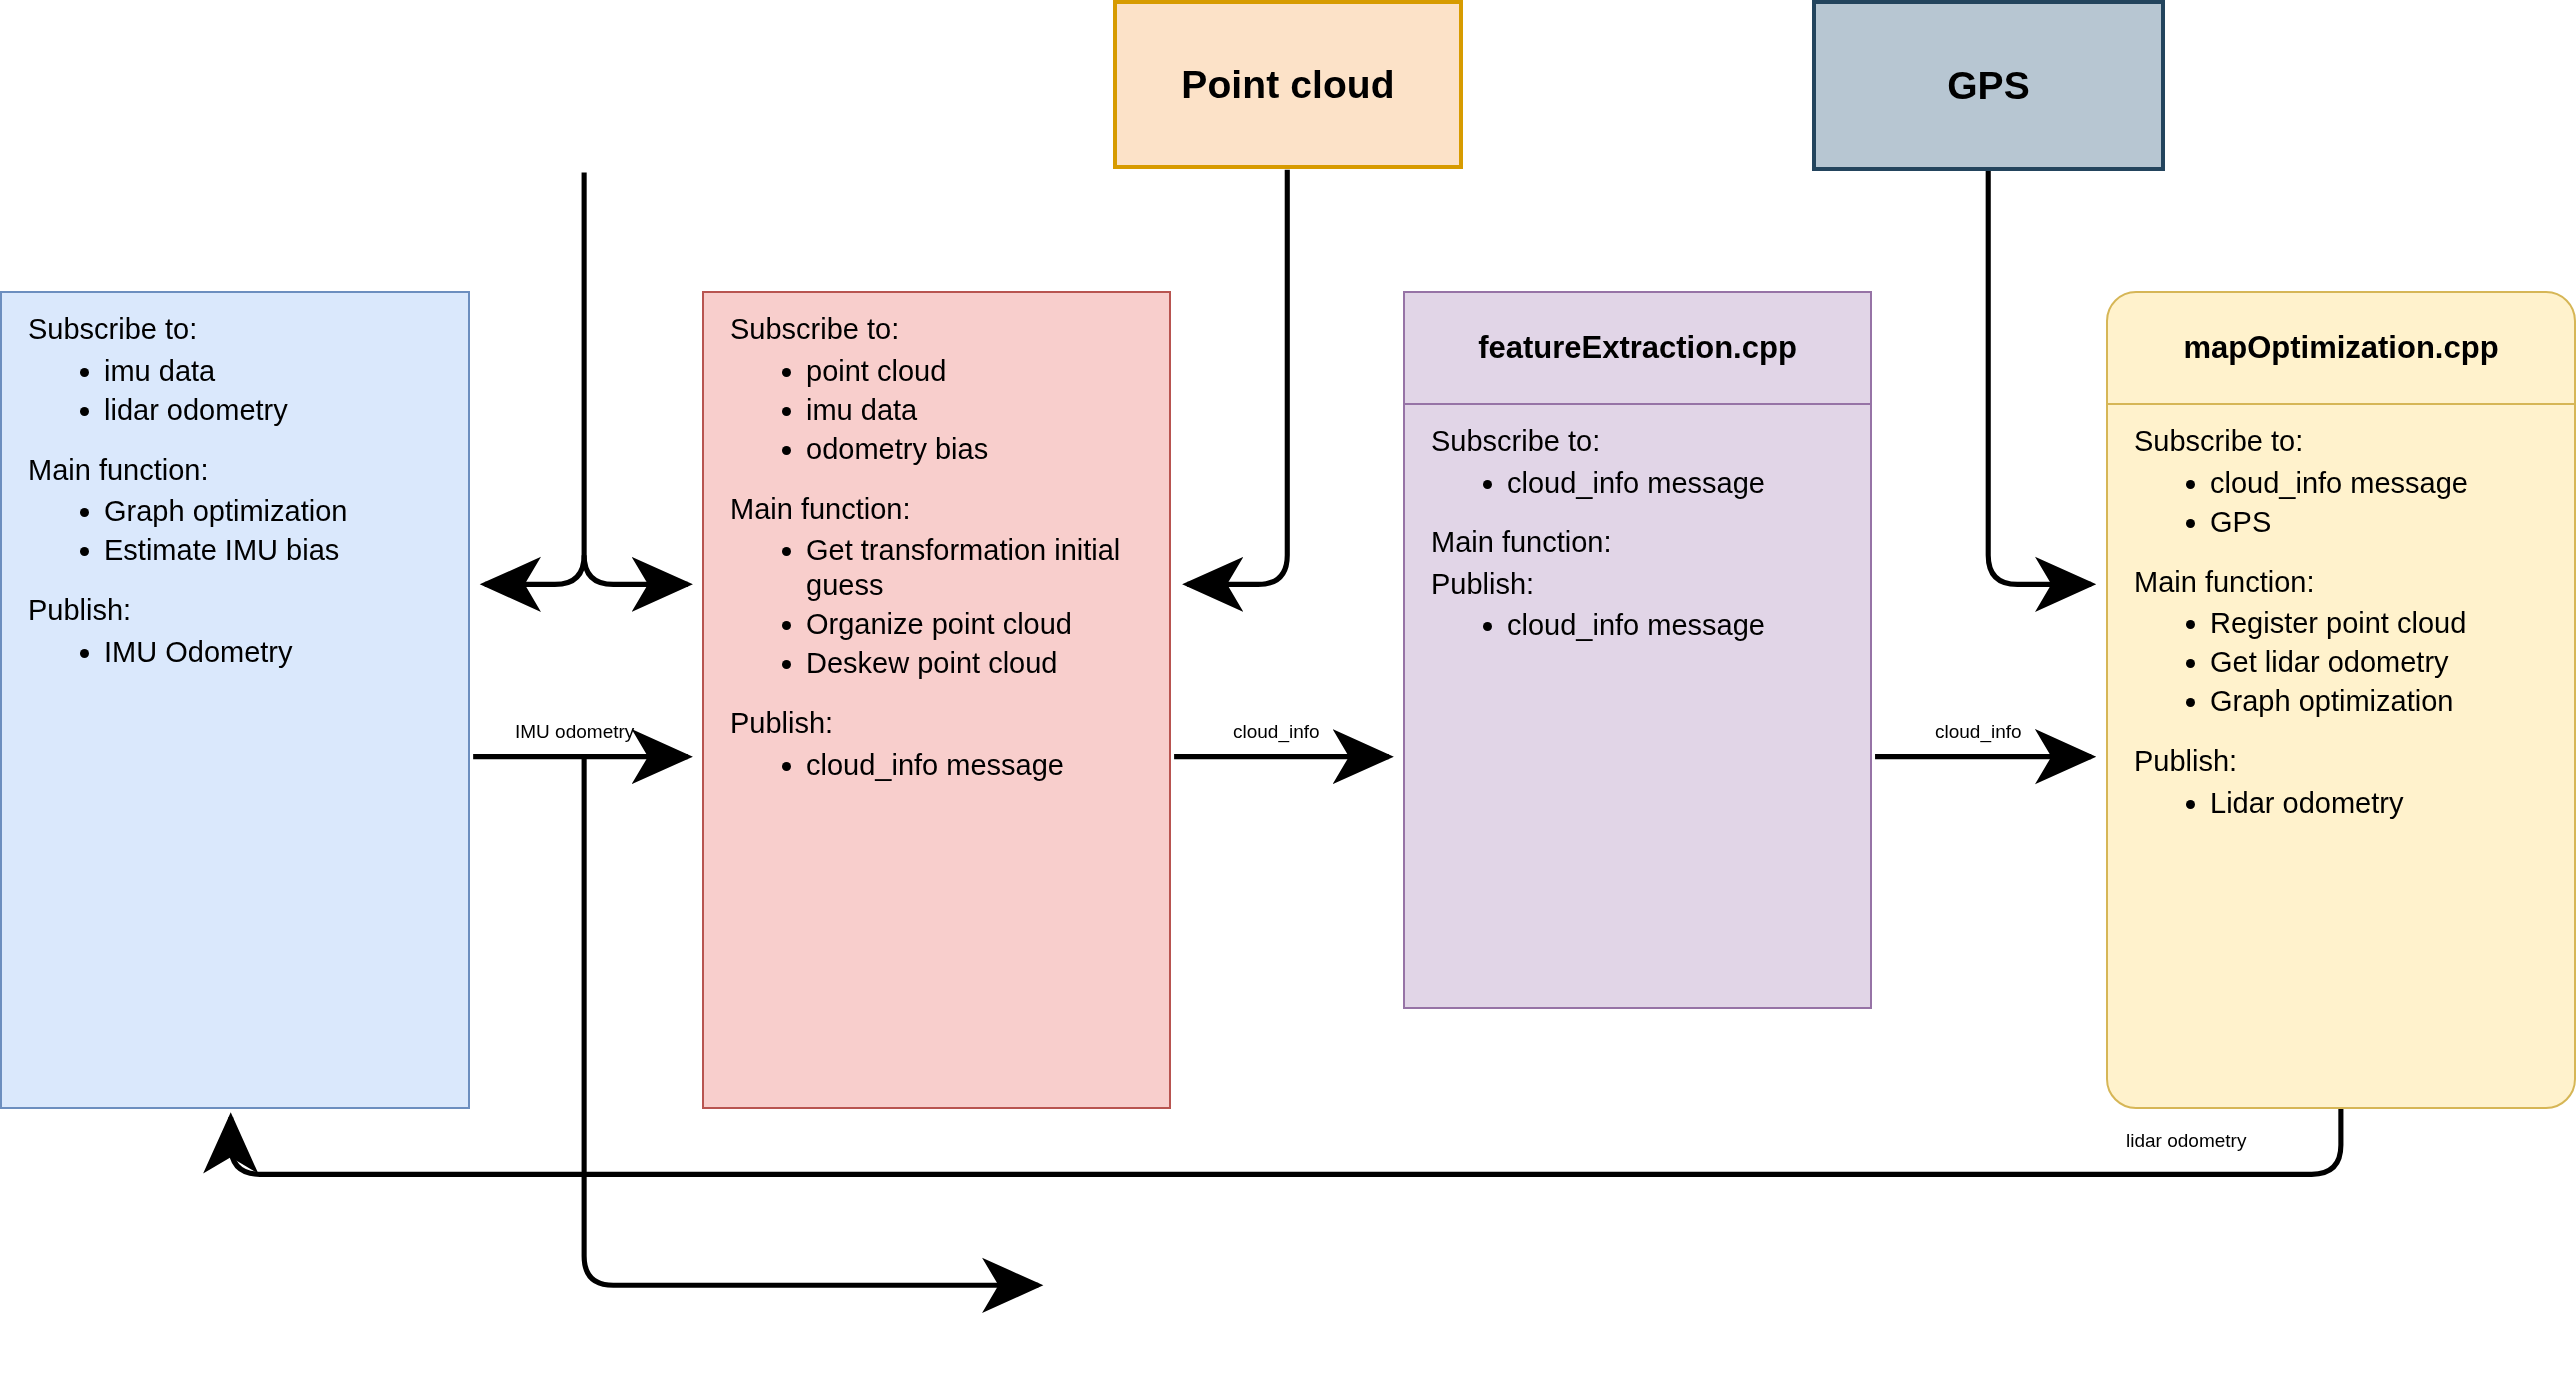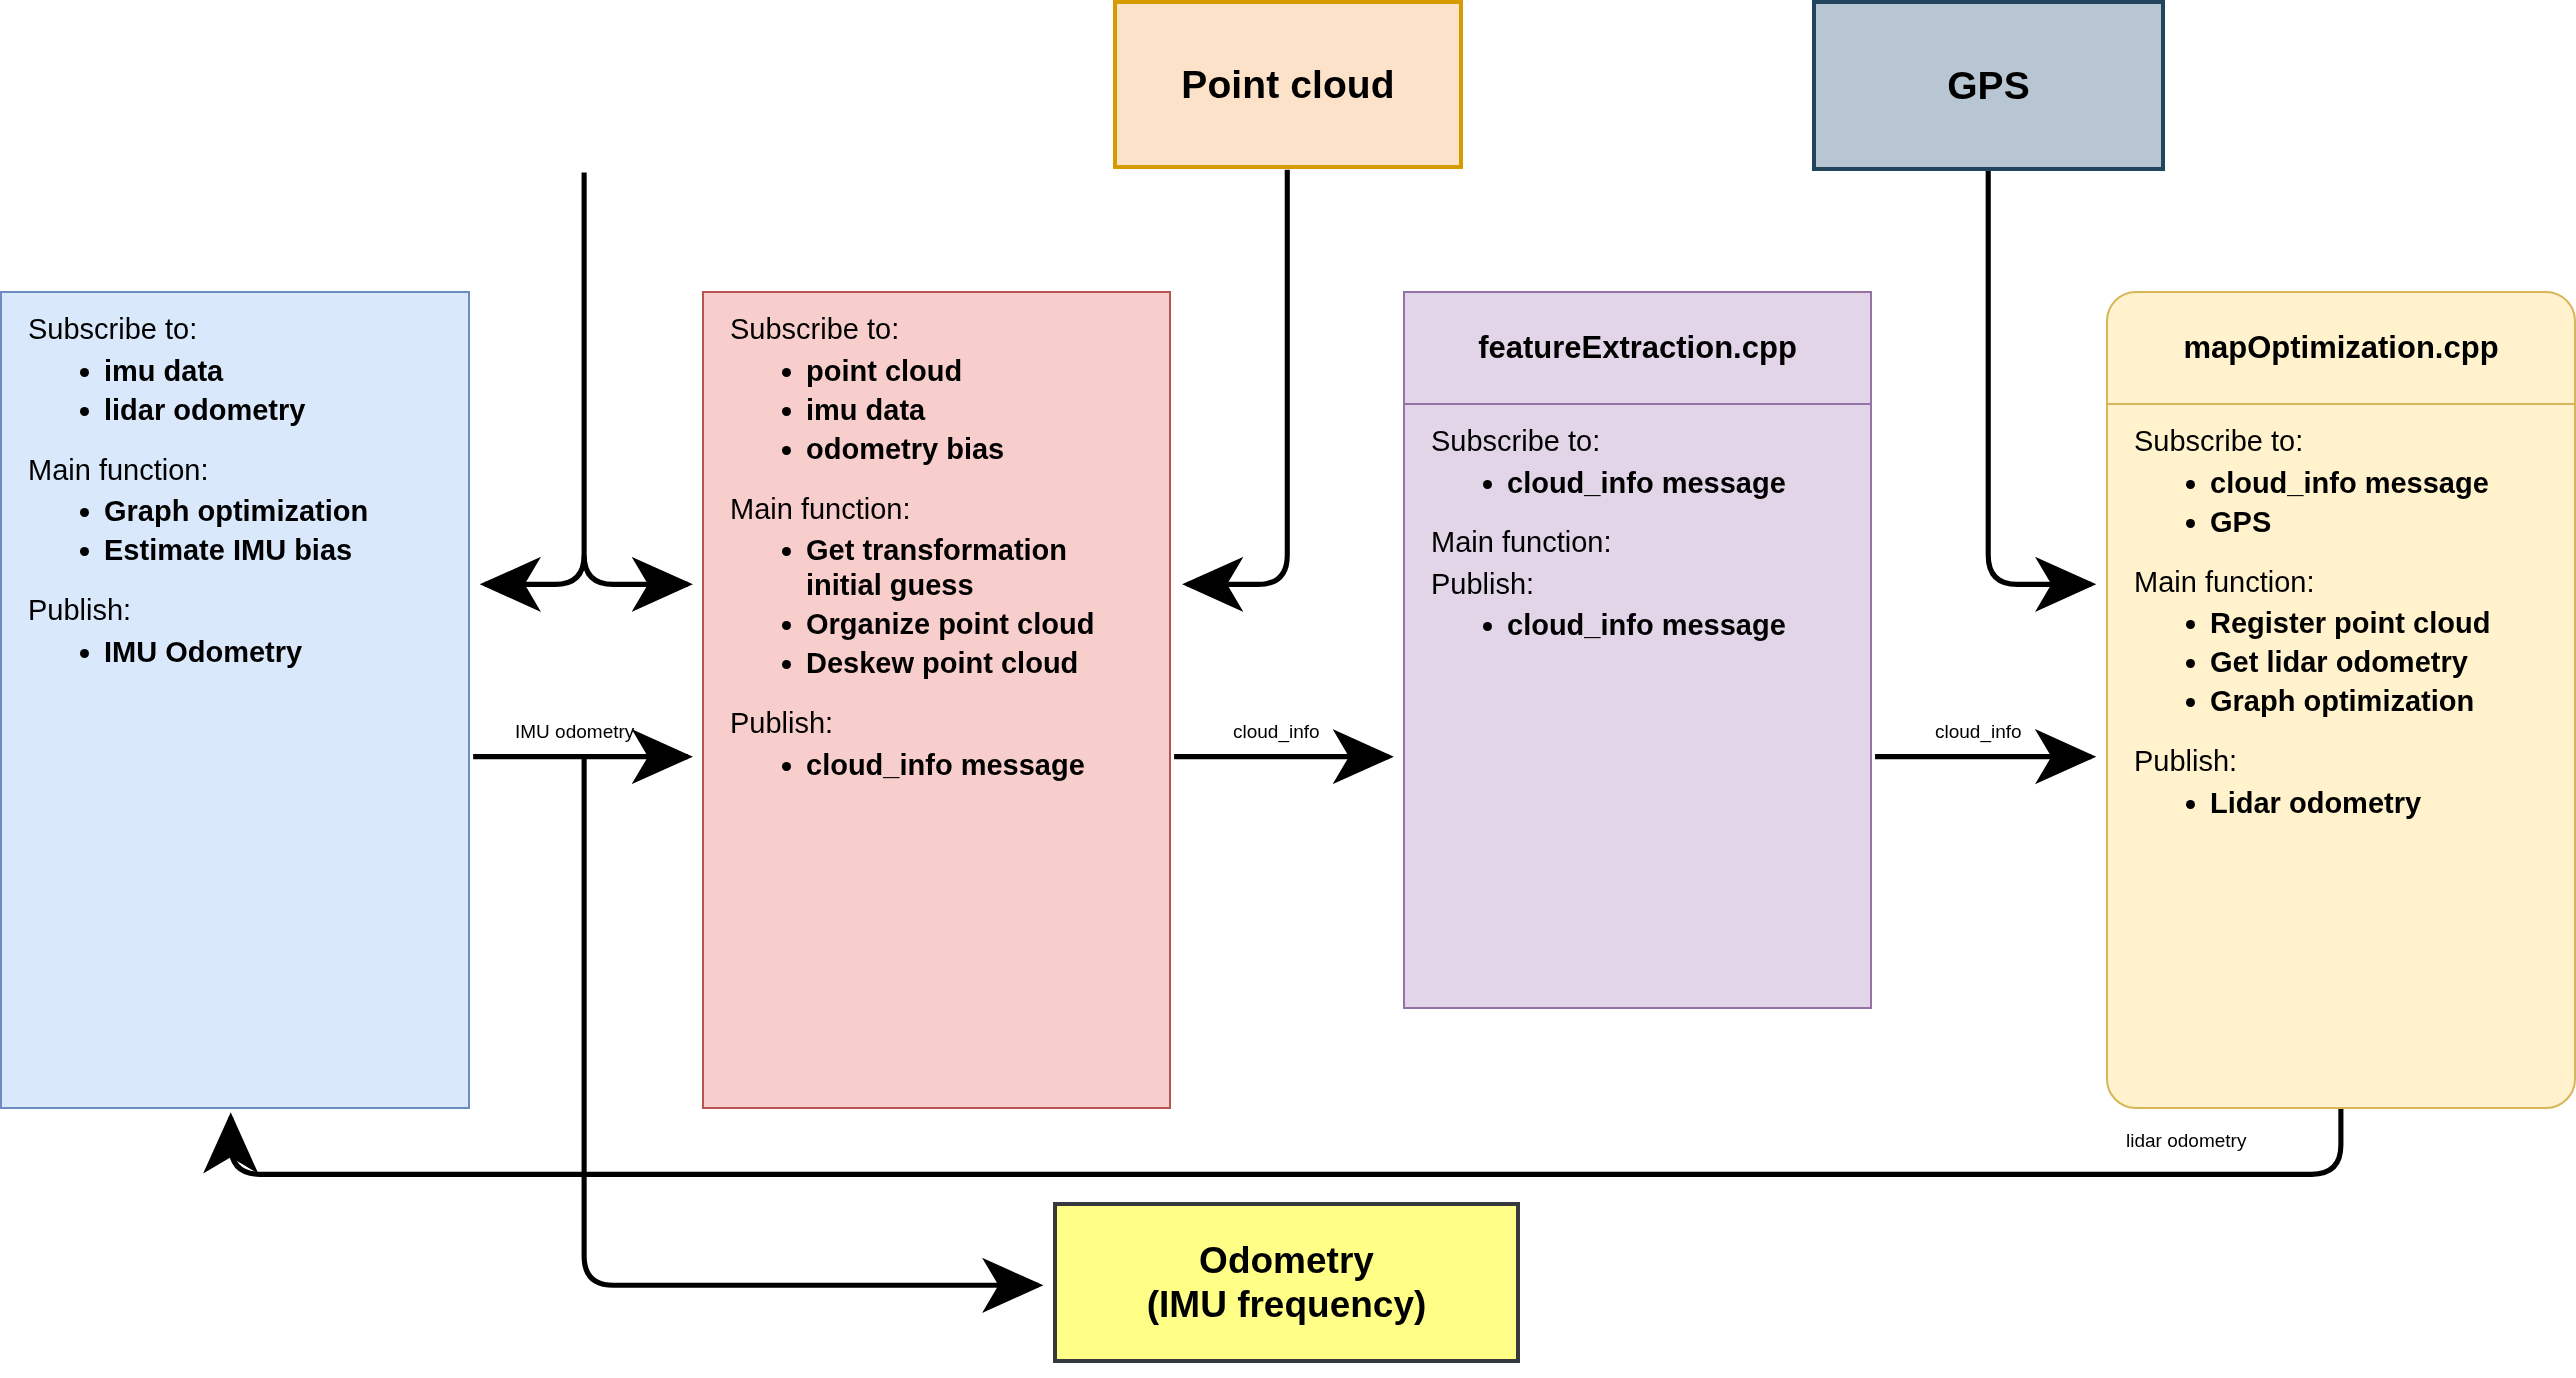--- a/index.html
+++ b/index.html
@@ -36,21 +36,21 @@
     border-bottom-width:2.9px;border-bottom-style:solid;
   }
   .mod .mod-body{
     box-sizing:border-box;padding:19px 0 0 0;
   }
   .sec{
     font-size:29px;color:#000;line-height:1.18;
     padding:0 9px 0 26px;margin:0 0 7.3px 0;
   }
   ul.blist{
-    list-style:disc;margin:0 8px 25px 0;padding:0 30px 0 102px;font-weight:bold;
+    list-style:disc;margin:0 8px 25px 0;padding:0 30px 0 102px;
   }
   ul.blist li{
     font-size:29px;color:#000;line-height:1.2;
     margin:0 0 4.4px 0;
   }
   ul.blist li::marker{font-size:29px;}
 
   #mod-imu{left:0px;top:291px;width:470px;height:818px;
     background:#dae8fc;border-color:#6c8ebf;}
   #mod-imu .mod-title{border-bottom-color:#6c8ebf;}
@@ -196,24 +196,20 @@
         <li>Get lidar odometry</li>
         <li>Graph optimization</li>
       </ul>
       <div class="sec">Publish:</div>
       <ul class="blist">
         <li>Lidar odometry</li>
       </ul>
     </div>
   </div>
 
-  <div id="odometry-box">
-    <span>Odometry</span>
-    <span>(IMU frequency)</span>
-  </div>
 
   <div class="edge-label" id="lbl-imu-odom">IMU odometry</div>
   <div class="edge-label" id="lbl-cloud1">cloud_info</div>
   <div class="edge-label" id="lbl-cloud2">cloud_info</div>
   <div class="edge-label" id="lbl-lidar-odom">lidar odometry</div>
 
 </div>
 
 
 </body></html>

